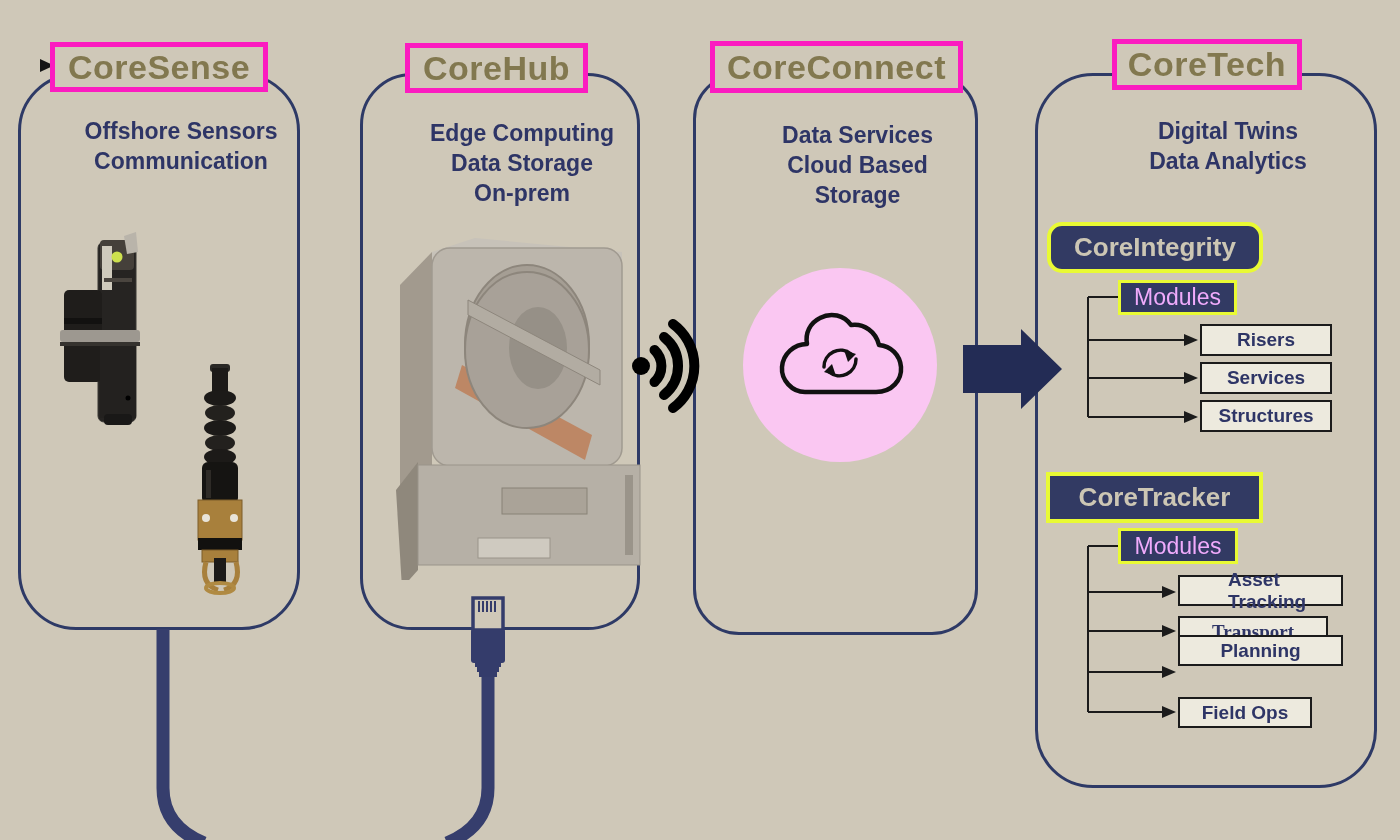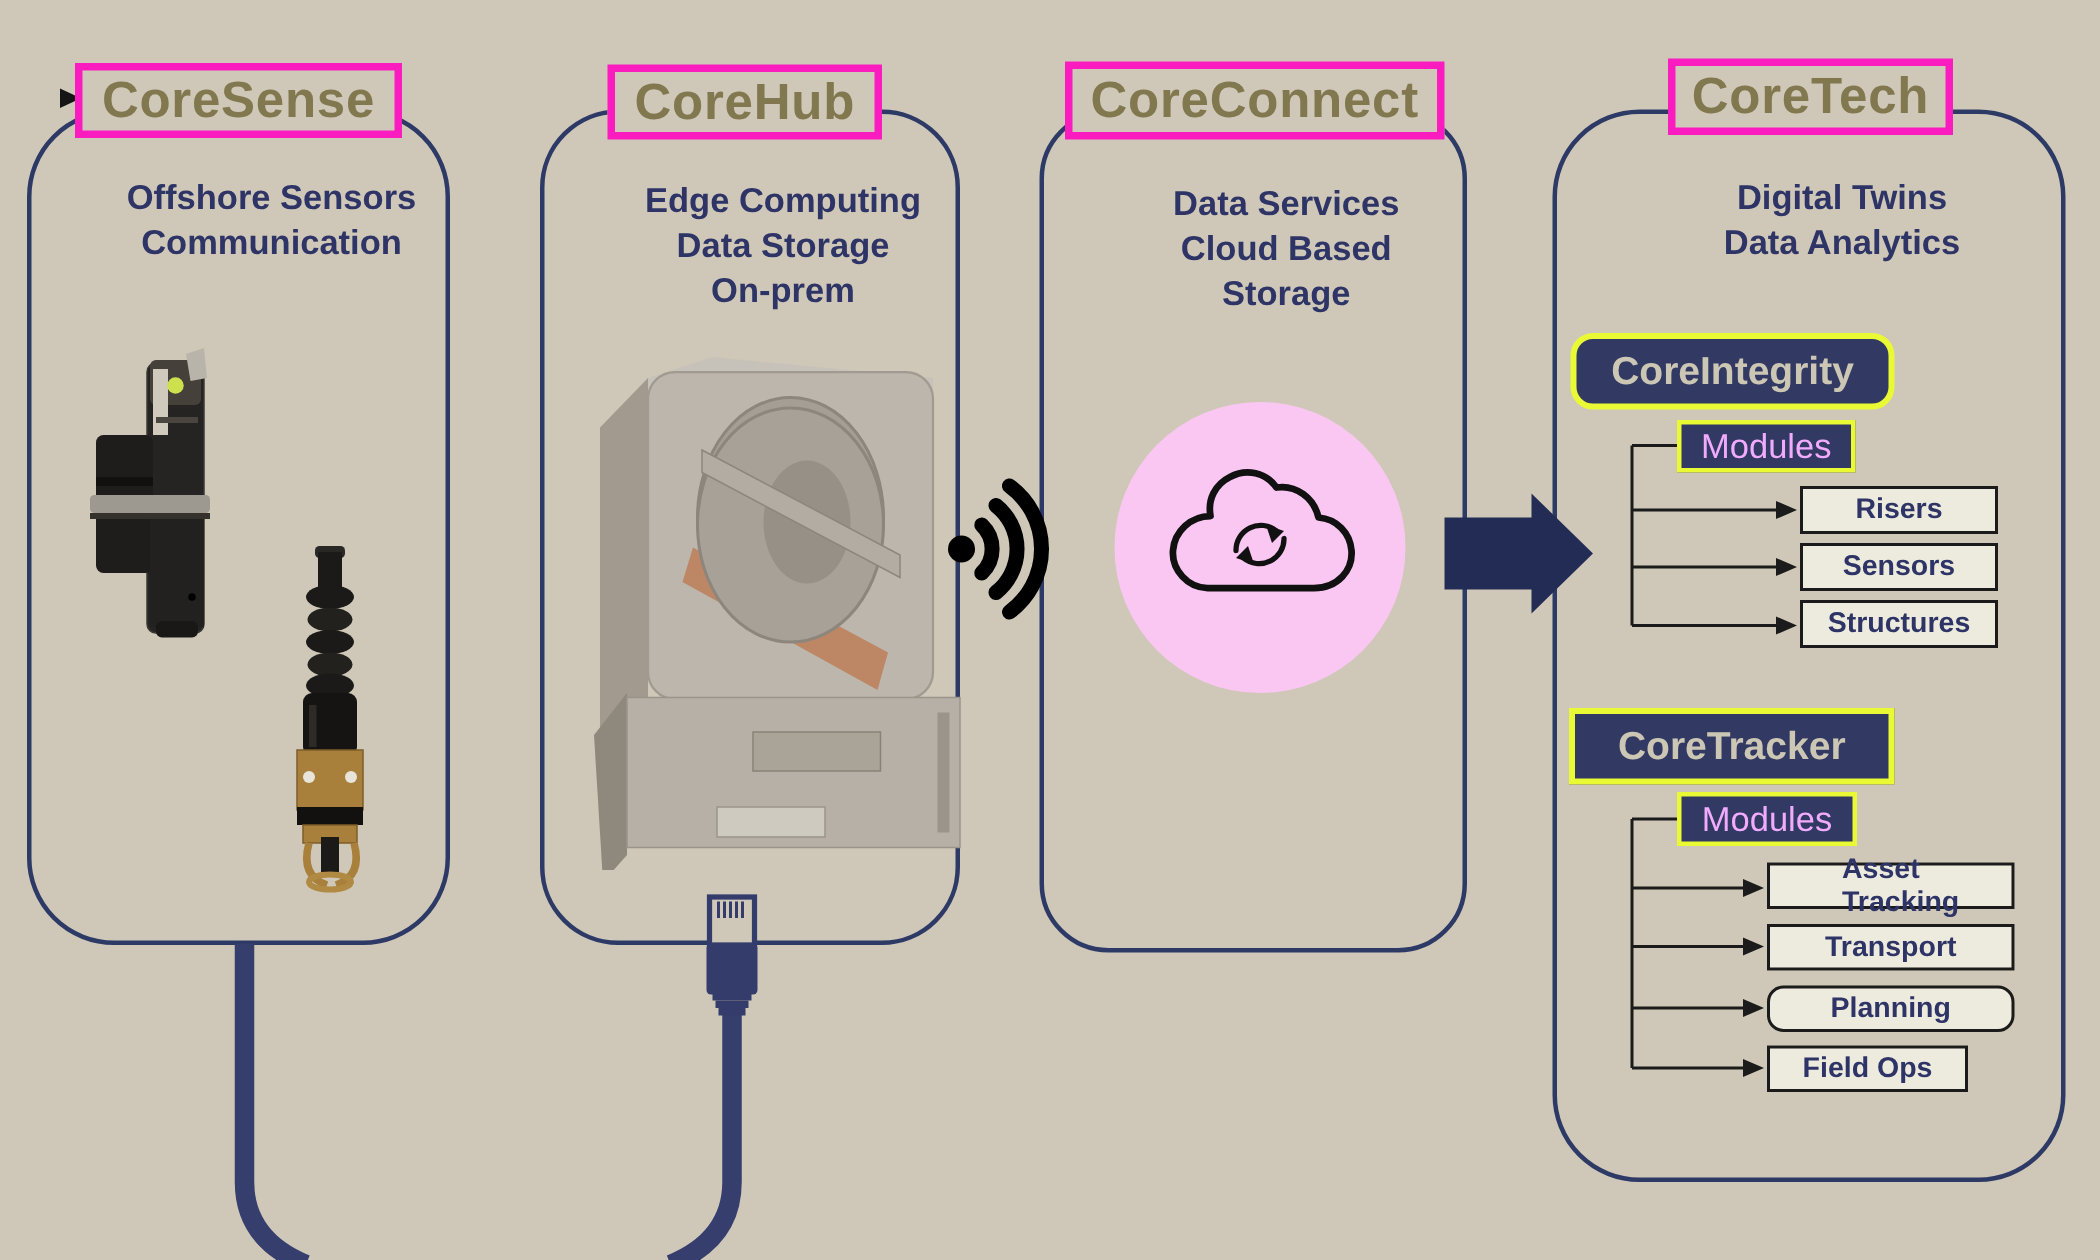--- a/index.html
+++ b/index.html
@@ -197,21 +197,21 @@
   <svg class="abs" style="left:1080px;top:290px;" width="125" height="140">
     <path d="M8,7 H38 M8,7 V127 M8,50 H104 M8,88 H104 M8,127 H104" fill="none" stroke="#1b1b1b" stroke-width="2"></path>
     <polygon points="104,44 118,50 104,56" fill="#1b1b1b"></polygon>
     <polygon points="104,82 118,88 104,94" fill="#1b1b1b"></polygon>
     <polygon points="104,121 118,127 104,133" fill="#1b1b1b"></polygon>
   </svg>
   <div class="module-item" style="left:1200px;top:324px;width:132px;height:32px;">
     <span class="module-text">Risers</span>
   </div>
   <div class="module-item" style="left:1200px;top:362px;width:132px;height:32px;">
-    <span class="module-text">Sensors</span>
+    <span class="module-text">Services</span>
   </div>
   <div class="module-item" style="left:1200px;top:400px;width:132px;height:32px;">
     <span class="module-text">Structures</span>
   </div>
 
   <div class="product-box" style="left:1046px;top:472px;width:217px;height:51px;">
     <span class="product-name">CoreTracker</span>
   </div>
   <div class="modules-box" style="left:1118px;top:528px;width:120px;height:36px;">
     <span class="modules-text">Modules</span>
@@ -219,23 +219,23 @@
   <svg class="abs" style="left:1080px;top:540px;" width="105" height="185">
     <path d="M8,6 H38 M8,6 V172 M8,52 H82 M8,91 H82 M8,132 H82 M8,172 H82" fill="none" stroke="#1b1b1b" stroke-width="2"></path>
     <polygon points="82,46 96,52 82,58" fill="#1b1b1b"></polygon>
     <polygon points="82,85 96,91 82,97" fill="#1b1b1b"></polygon>
     <polygon points="82,126 96,132 82,138" fill="#1b1b1b"></polygon>
     <polygon points="82,166 96,172 82,178" fill="#1b1b1b"></polygon>
   </svg>
   <div class="module-item" style="left:1178px;top:575px;width:165px;height:31px;padding-left:48px;">
     <span class="module-text">Asset Tracking</span>
   </div>
-  <div class="module-item" style="left:1178px;top:616px;width:165px;height:31px;">
+  <div class="module-item" style="left:1178px;top:616px;width:150px;height:31px;font-family:Liberation Serif, serif;">
     <span class="module-text">Transport</span>
   </div>
-  <div class="module-item" style="left:1178px;top:657px;width:165px;height:31px;border-radius:11px;">
+  <div class="module-item" style="left:1178px;top:635px;width:165px;height:31px;">
     <span class="module-text">Planning</span>
   </div>
   <div class="module-item" style="left:1178px;top:697px;width:134px;height:31px;">
     <span class="module-text">Field Ops</span>
   </div>
 
 </div>
 
 </body></html>

